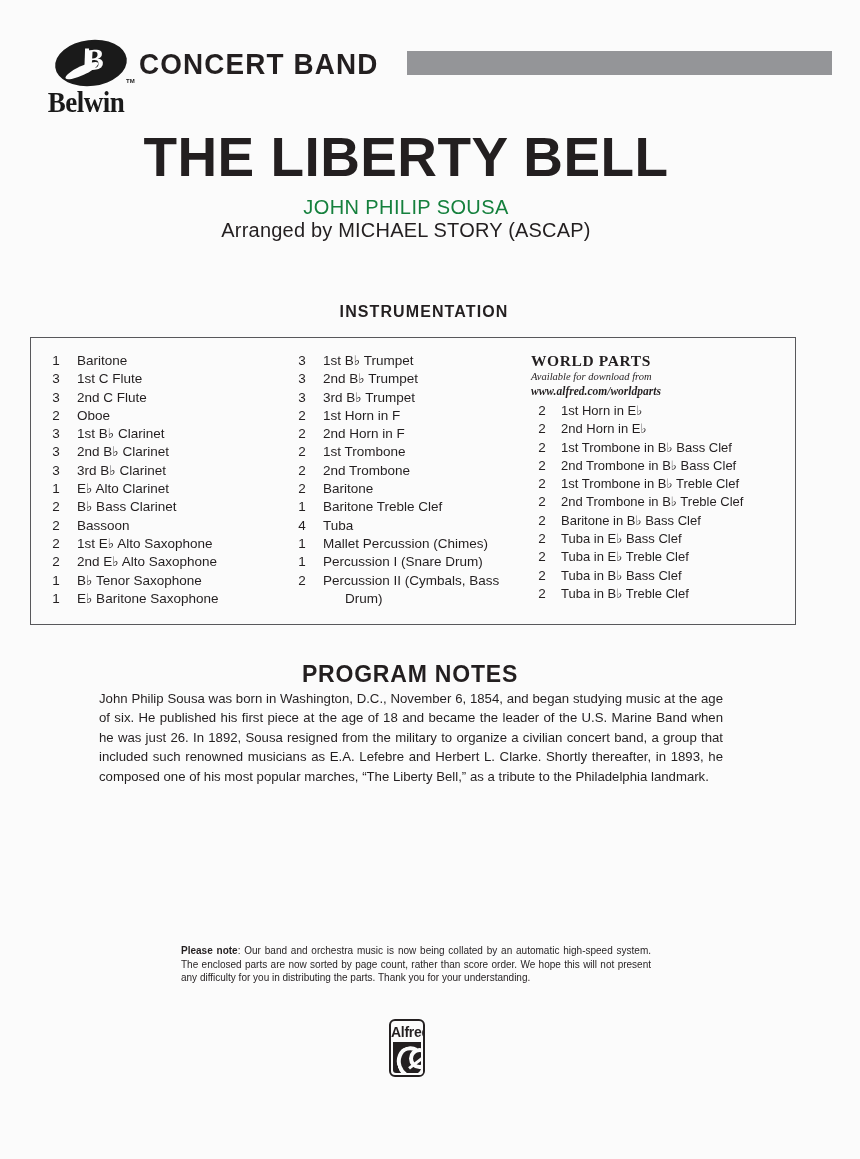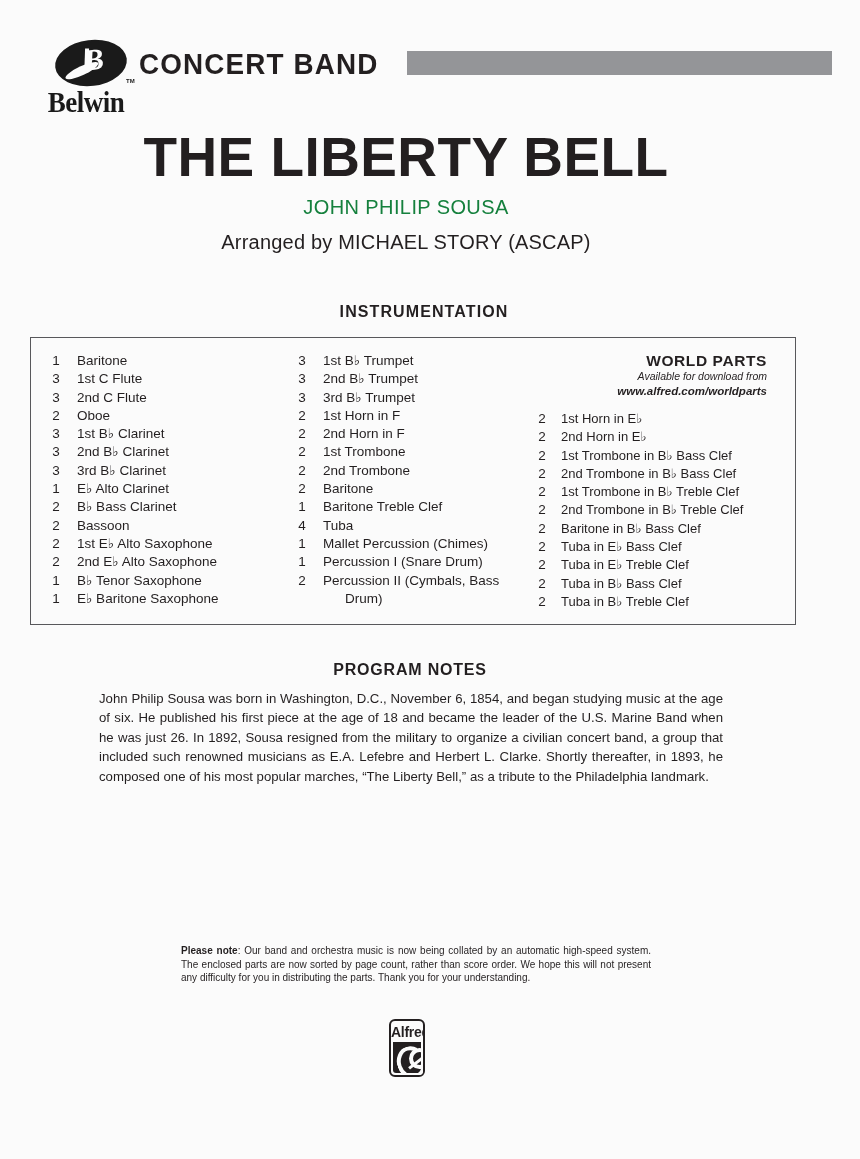--- a/index.html
+++ b/index.html
@@ -132,21 +132,21 @@
     color: #231f20;
     transform: scaleX(0.98);
   }
   #composer {
     margin-top: 8px;
     font-size: 20px;
     letter-spacing: 0.4px;
     color: #15803d;
   }
   #arranger {
-    margin-top: 12px;
+    margin-top: 0;
     font-size: 20px;
     letter-spacing: 0.2px;
     color: #231f20;
   }
 
   
   #instrumentation-heading {
     position: absolute;
     left: 0;
     top: 303px;
@@ -196,23 +196,24 @@
     text-indent: 0;
     padding-left: 8px;
   }
   .inst-label.wrap .cont {
     display: block;
     padding-left: 22px;
   }
 
   
   #world-parts-head {
-    text-align: right;
-    margin-bottom: 10px;
+    text-align: left;
+    margin-bottom: 2px;
     padding-right: 22px;
+    font-family: Liberation Serif, serif;
   }
   #world-parts-title {
     font-size: 15.5px;
     font-weight: bold;
     letter-spacing: 0.6px;
     line-height: 18px;
     color: #231f20;
   }
   #world-parts-sub {
     font-size: 10.5px;
@@ -230,21 +231,21 @@
   #inst-col-3 .inst-row { font-size: 13px; line-height: 18.3px; }
   #inst-col-3 .inst-qty { width: 22px; flex: 0 0 22px; }
 
   
   #program-notes-heading {
     position: absolute;
     left: 0;
     top: 661px;
     width: 820px;
     text-align: center;
-    font-size: 16px;
+    font-size: 23px;
     font-weight: bold;
     letter-spacing: 0.8px;
     color: #231f20;
   }
   #program-notes-body {
     position: absolute;
     left: 99px;
     top: 689px;
     width: 624px;
     font-size: 13.2px;

